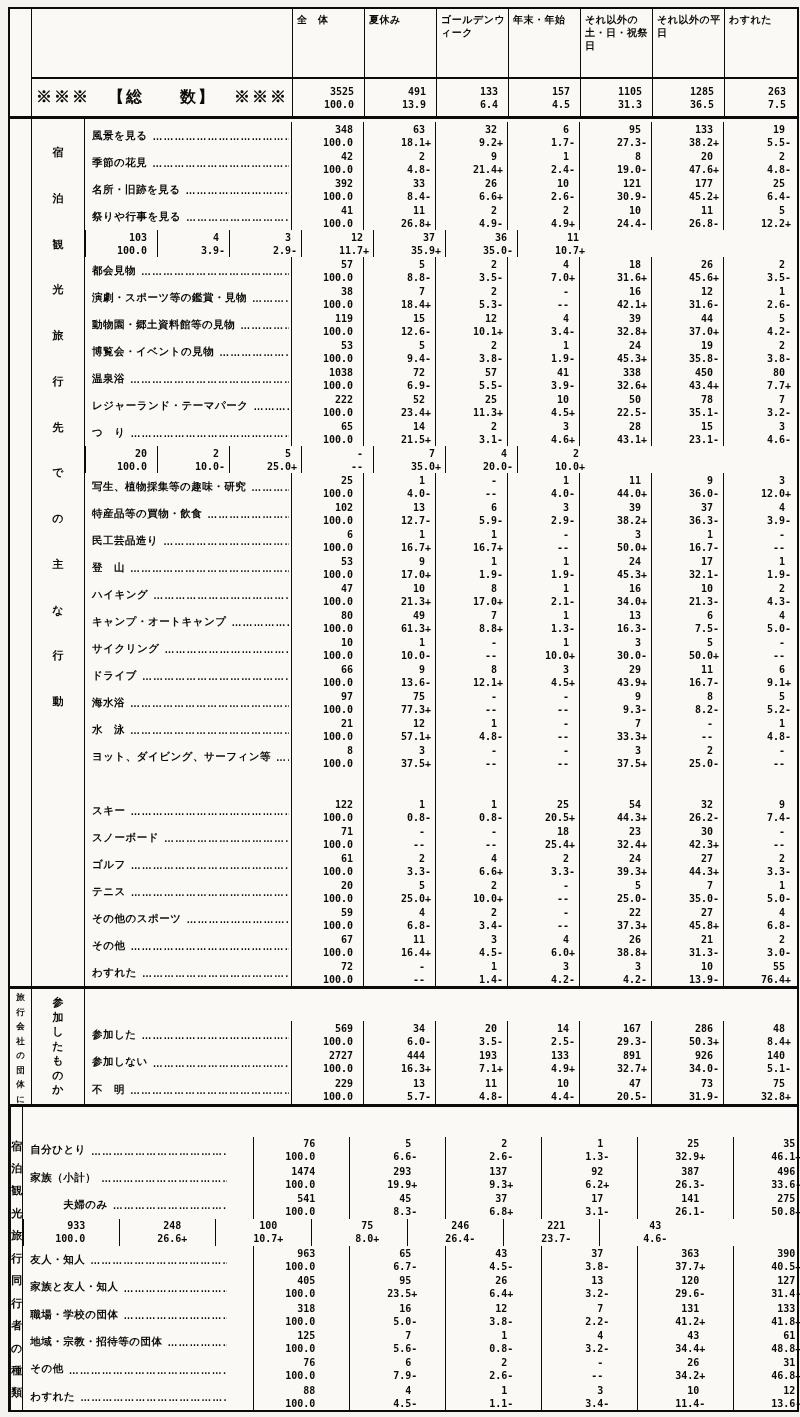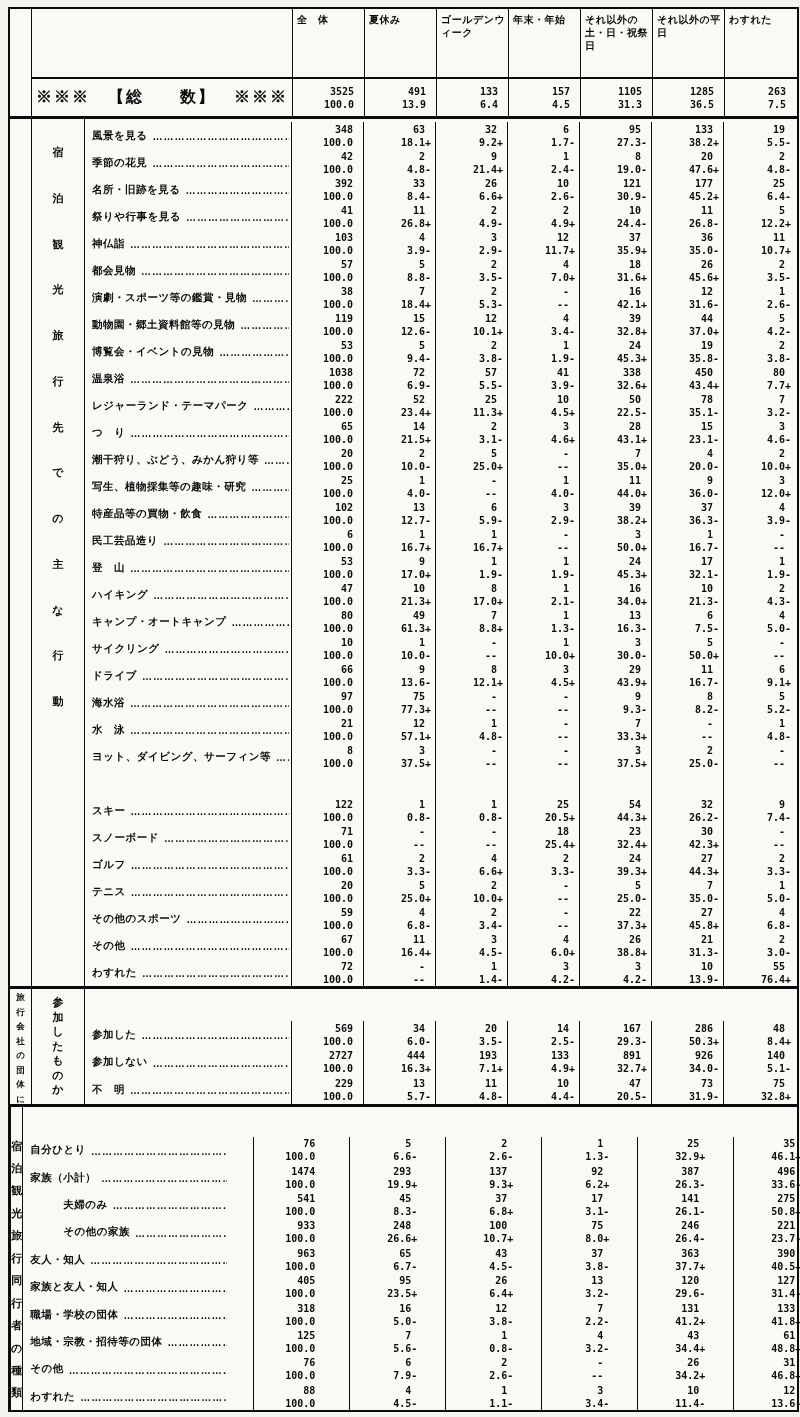--- a/index.html
+++ b/index.html
@@ -491,24 +491,20 @@
                 <span class="nval">5</span>
                 <span class="nsign"></span>
               </div>
               <div class="nline">
                 <span class="nval">12.2</span>
                 <span class="nsign">+</span>
               </div>
             </div>
           </div>
           <div class="row">
-            <div class="lcell">
-              <span class="ltext">神仏詣</span>
-              <span class="leader"></span>
-            </div>
             <div class="ncell">
               <div class="nline">
                 <span class="nval">103</span>
                 <span class="nsign"></span>
               </div>
               <div class="nline">
                 <span class="nval">100.0</span>
                 <span class="nsign"></span>
               </div>
             </div>
@@ -1099,24 +1095,20 @@
                 <span class="nval">3</span>
                 <span class="nsign"></span>
               </div>
               <div class="nline">
                 <span class="nval">4.6</span>
                 <span class="nsign">-</span>
               </div>
             </div>
           </div>
           <div class="row">
-            <div class="lcell">
-              <span class="ltext">潮干狩り、ぶどう、みかん狩り等</span>
-              <span class="leader"></span>
-            </div>
             <div class="ncell">
               <div class="nline">
                 <span class="nval">20</span>
                 <span class="nsign"></span>
               </div>
               <div class="nline">
                 <span class="nval">100.0</span>
                 <span class="nsign"></span>
               </div>
             </div>
@@ -3057,24 +3049,20 @@
                 <span class="nval">26</span>
                 <span class="nsign"></span>
               </div>
               <div class="nline">
                 <span class="nval">4.8</span>
                 <span class="nsign">-</span>
               </div>
             </div>
           </div>
           <div class="row">
-            <div class="lcell indent">
-              <span class="ltext">その他の家族</span>
-              <span class="leader"></span>
-            </div>
             <div class="ncell">
               <div class="nline">
                 <span class="nval">933</span>
                 <span class="nsign"></span>
               </div>
               <div class="nline">
                 <span class="nval">100.0</span>
                 <span class="nsign"></span>
               </div>
             </div>

